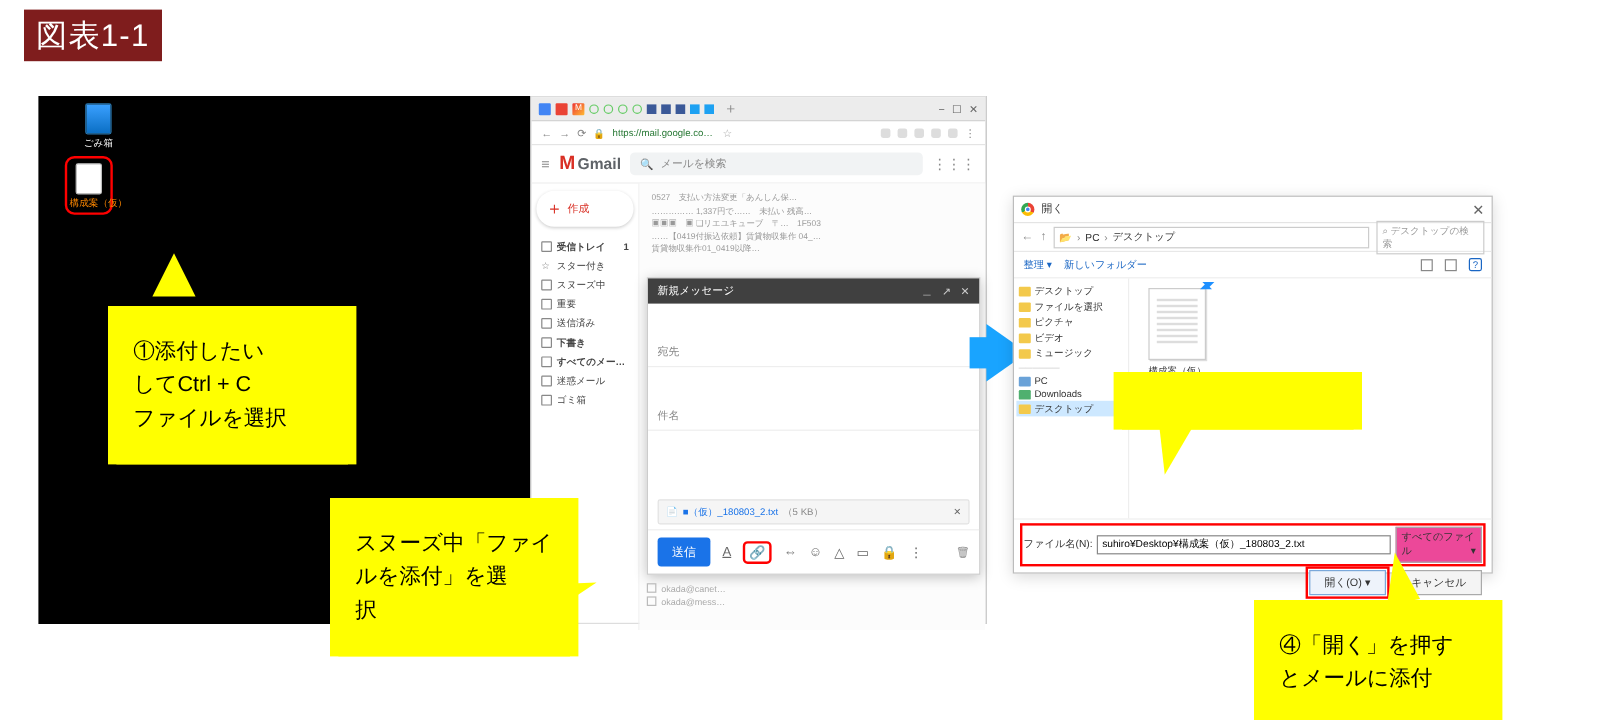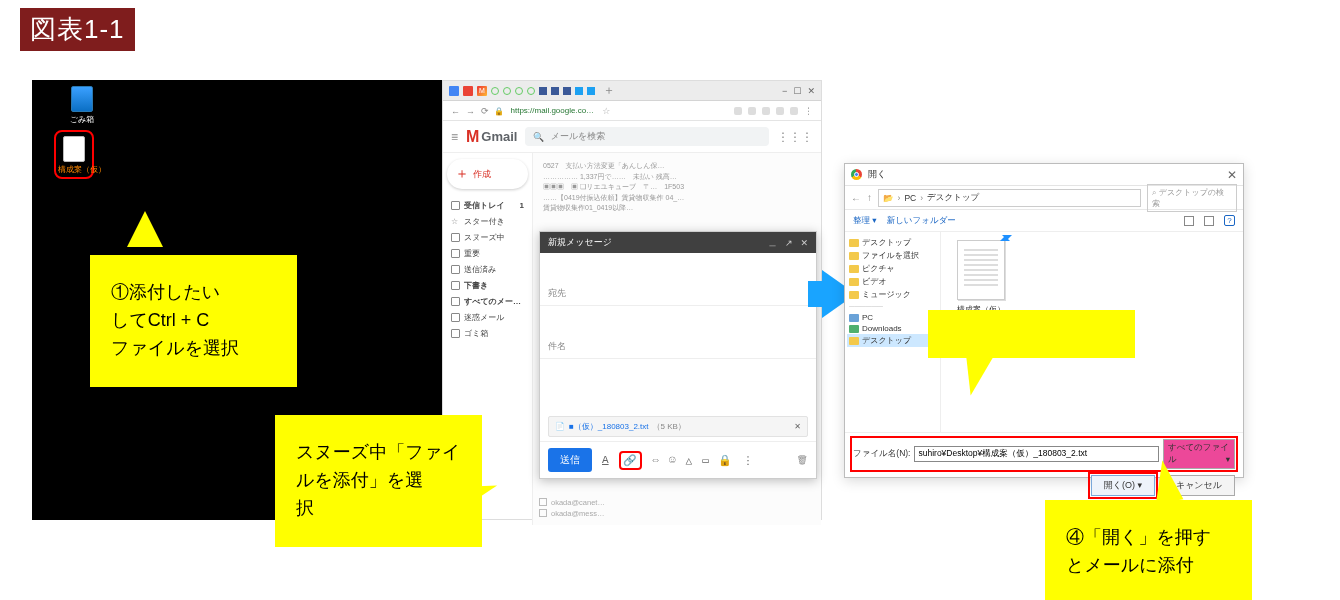--- a/index.html
+++ b/index.html
@@ -58,27 +58,27 @@
   .compose { position:absolute; left:6px; top:78px; right:4px; bottom:46px; background:#fff; border:1px solid #ccc; box-shadow:0 2px 10px rgba(0,0,0,.25); display:flex; flex-direction:column; font-size:9px;}
   .compose-hd { background:#404040; color:#fff; padding:4px 8px; display:flex; align-items:center; }
   .compose-hd .ttl { flex:1; }
   .compose-hd .wbtn { margin-left:8px; color:#ccc; font-size:9px;}
   .compose-row { padding:5px 8px; border-bottom:1px solid #eee; color:#888;margin-top:29px;}
   .compose-body { flex:1; }
   .compose-attach { margin:4px 8px; padding:4px 6px; background:#f5f5f5; border:1px solid #e2e2e2; border-radius:2px; font-size:8px; color:#1a73e8; display:flex; align-items:center; gap:4px;}
   .compose-attach .name { color:#1a73e8; }
   .compose-attach .size { color:#888; }
   .compose-attach .x { margin-left:auto; color:#666; }
-  .compose-tb { padding:6px 8px; display:flex; align-items:center; gap:10px; border-top:1px solid #eee;font-family:Liberation Mono, monospace;}
+  .compose-tb { padding:6px 8px; display:flex; align-items:center; gap:10px; border-top:1px solid #eee;}
   .send-btn { background:#1a73e8; color:#fff; padding:5px 12px; border-radius:3px; font-size:10px; font-weight:500;}
   .tb-ico { color:#666; font-size:11px; }
   .tb-ico.attach { border:2px solid #f00; border-radius:4px; padding:1px 3px;}
   .tb-trash { margin-left:auto; color:#888;}
 
-  .gm-list-below { position:absolute; left:0; right:0; bottom:4px; padding:2px 6px; font-size:7.5px; color:#aaa;}
+  .gm-list-below { position:absolute; left:0; right:0; bottom:16px; padding:2px 6px; font-size:7.5px; color:#aaa;}
   .gm-list-below .row { display:flex; gap:4px; padding:1px 0; }
   .gm-list-below .cb { width:8px;height:8px;border:1px solid #bbb;}
 
   
   .callout { position:absolute; background:#ffff00; padding:24px 14px; font-size:18px; line-height:1.55; z-index:5; box-shadow: -7px 0 0 #ffff00, 0 0 0 0 #ffff00;}
   .callout .line { white-space:nowrap; }
   .callout.c1 { left:65px; top:175px; width: 200px; }
   .callout.c1::before { content:""; position:absolute; left:30px; top:-44px; border:18px solid transparent; border-bottom:36px solid #ffff00; border-top:none;}
   .callout.c2 { left:250px; top:335px; width:200px; }
   .callout.c2::after { content:""; position:absolute; right:-30px; top:62px; border:14px solid transparent; border-left:50px solid #ffff00; transform: rotate(-18deg);}

